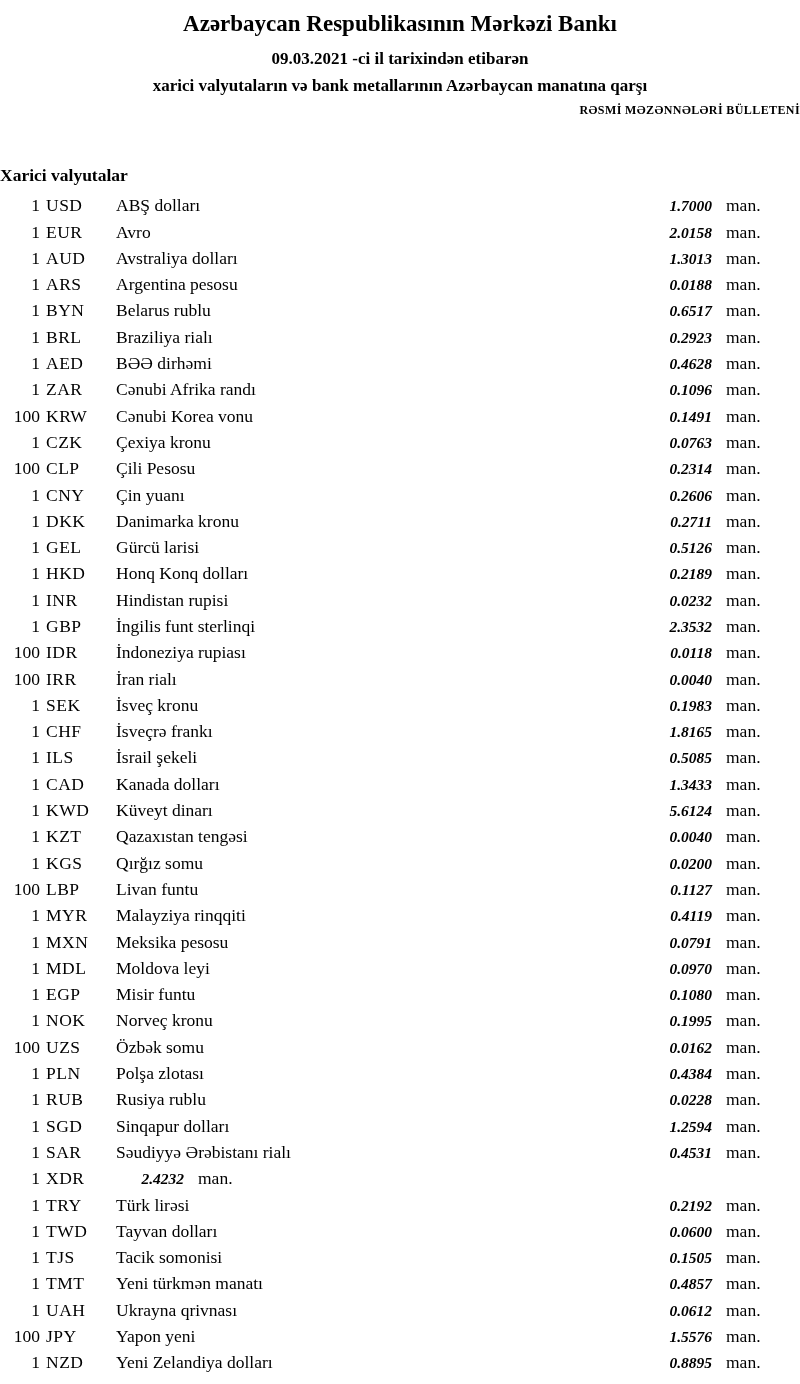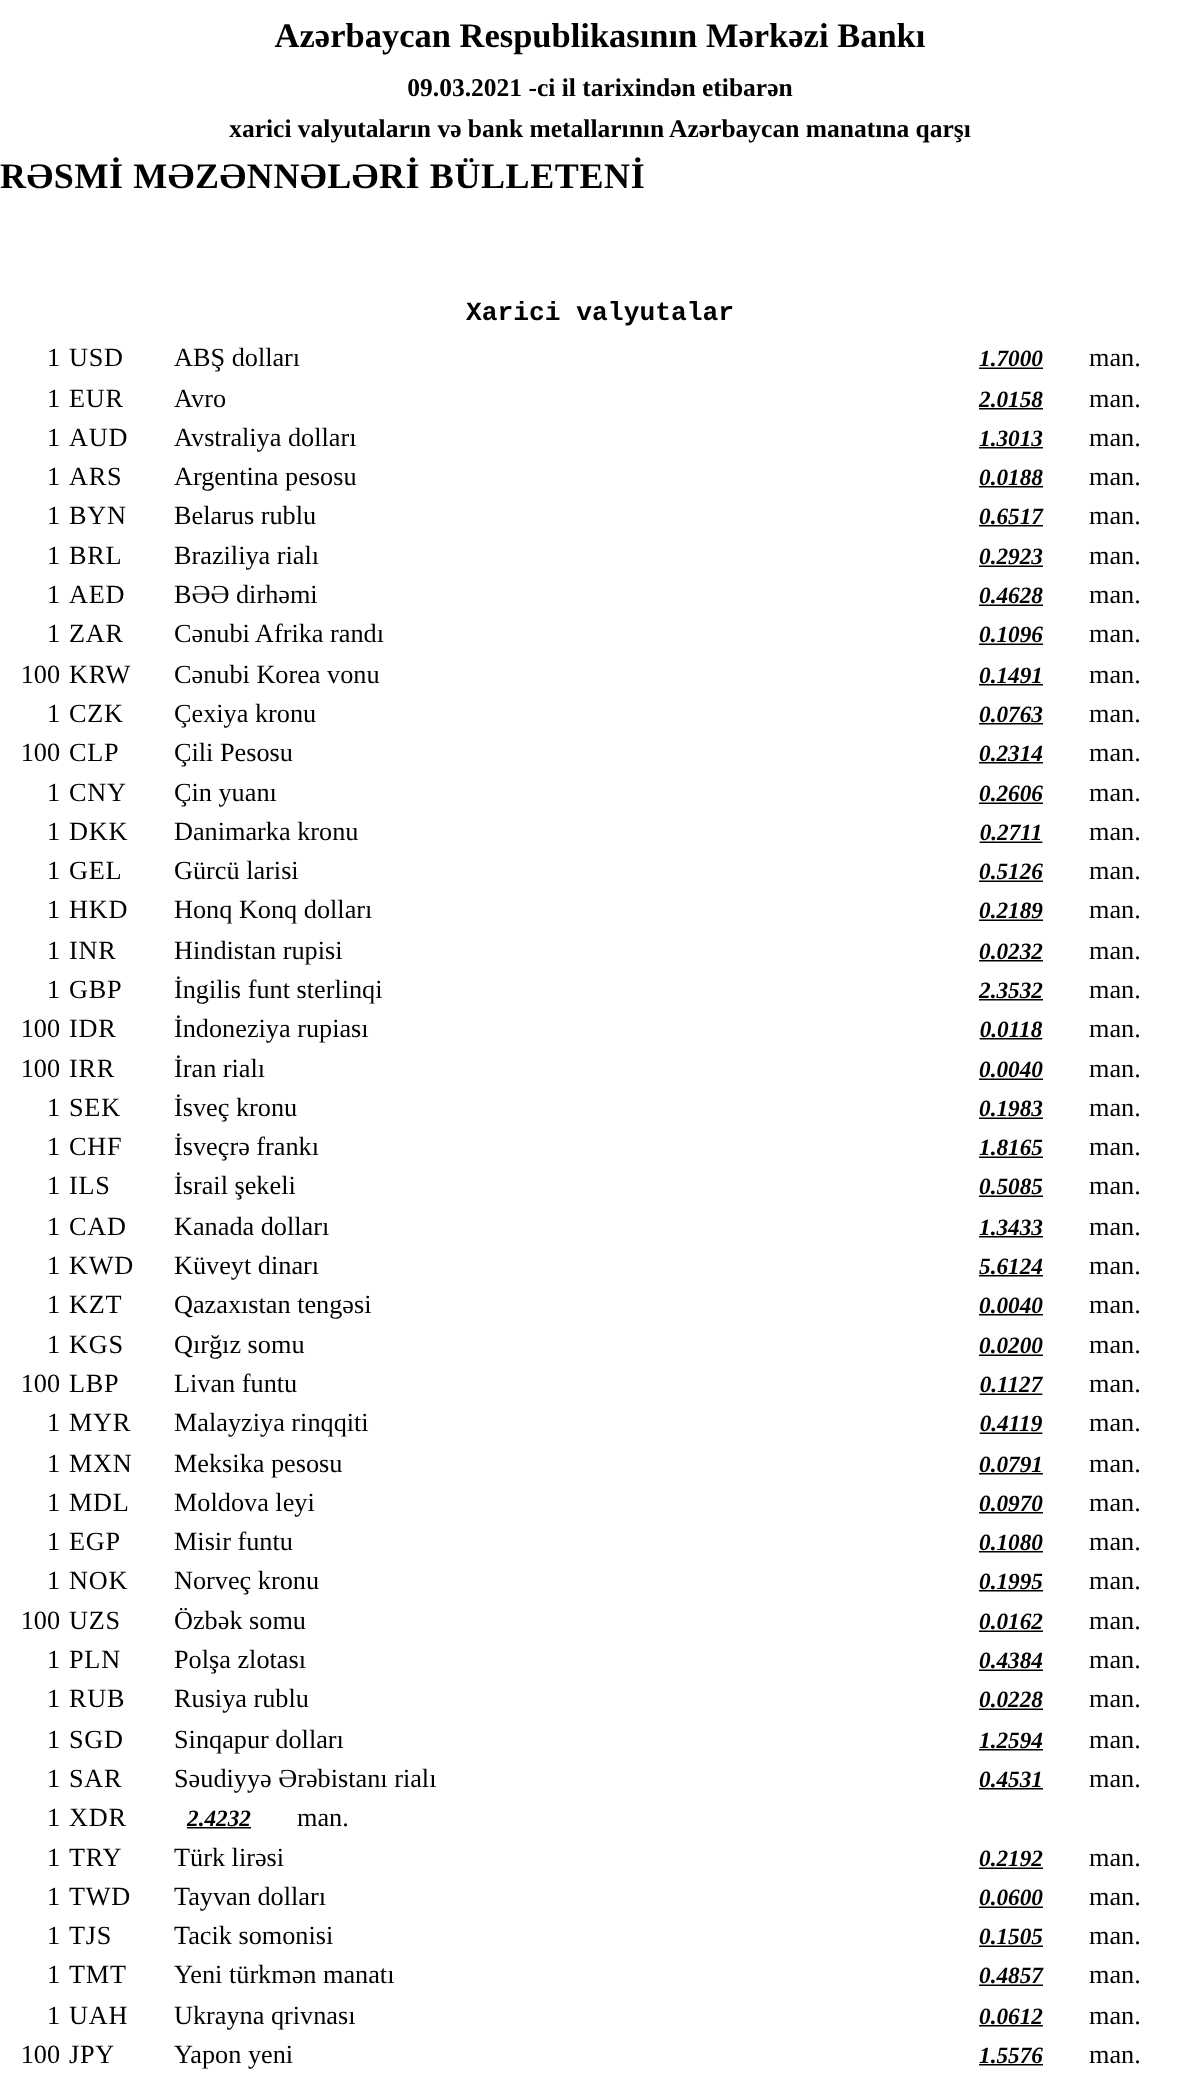--- a/index.html
+++ b/index.html
@@ -25,34 +25,33 @@
     margin: 2px 0 9px 0;
   }
   .hline {
     text-align: center;
     font-weight: bold;
     font-size: 17px;
     line-height: 1.25;
     margin: 6px 0;
   }
   .bulletin {
-    text-align: left;
+    text-align: right;
     font-weight: bold;
-    font-size: 24px;
+    font-size: 12px;
     line-height: 1.25;
     letter-spacing: 0.4px;
     margin: 7px 0;
   }
   .section-title {
-    text-align: center;
+    text-align: left;
     font-weight: bold;
     font-size: 17.5px;
-    margin-top: 66px;
+    margin-top: 47px;
     margin-bottom: 9px;
-    font-family: Liberation Mono, monospace;
   }
   .rates {
     width: 100%;
     box-sizing: border-box;
     padding-right: 28px;
   }
   .row {
     display: flex;
     align-items: baseline;
     height: 26.3px;
@@ -72,25 +71,24 @@
     letter-spacing: 0.5px;
   }
   .name {
     flex: 1;
     margin-left: 8px;
     overflow: hidden;
   }
   .rate {
     flex: none;
     width: 76px;
-    text-align: center;
+    text-align: right;
     font-weight: bold;
     font-style: italic;
     font-size: 15.5px;
-    text-decoration: underline;
   }
   .unit {
     flex: none;
     width: 46px;
     margin-left: 14px;
     text-align: left;
   }
 </style>
 </head>
 <body>

